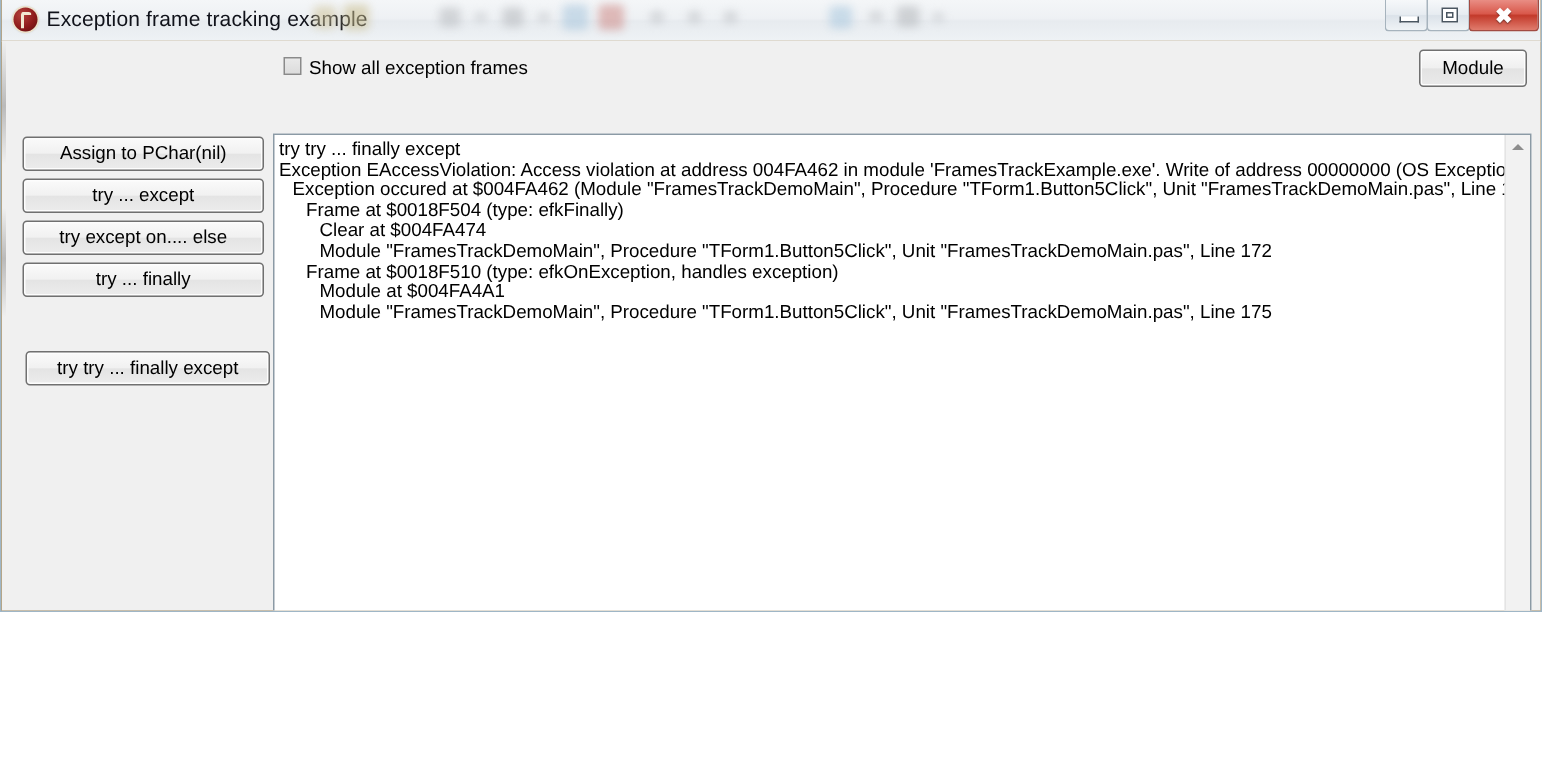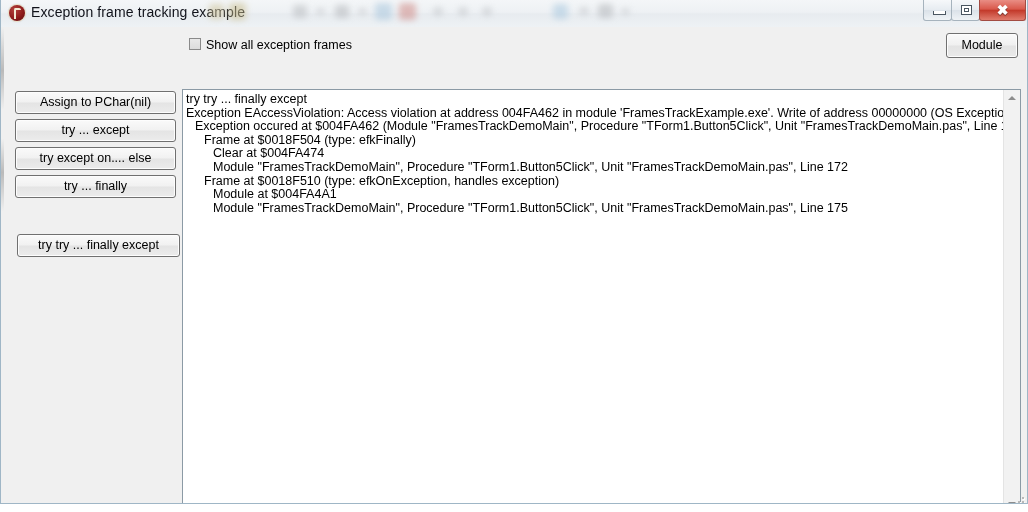--- a/index.html
+++ b/index.html
@@ -13,21 +13,21 @@
     overflow: hidden;
     font-family: "Liberation Sans", sans-serif;
     -webkit-font-smoothing: none;
   }
 
   
   .window {
     position: absolute;
     left: 0; top: 0;
     width: 1028px;
-    height: 504px;
+    height: 408px;
     box-sizing: border-box;
     background: #a16207;
     border-left: 1px solid #9fb6c6;
     border-right: 1px solid #9fb6c6;
     border-bottom: 1px solid #9fb6c6;
     overflow: hidden;
   }
 
   
   .titlebar {

